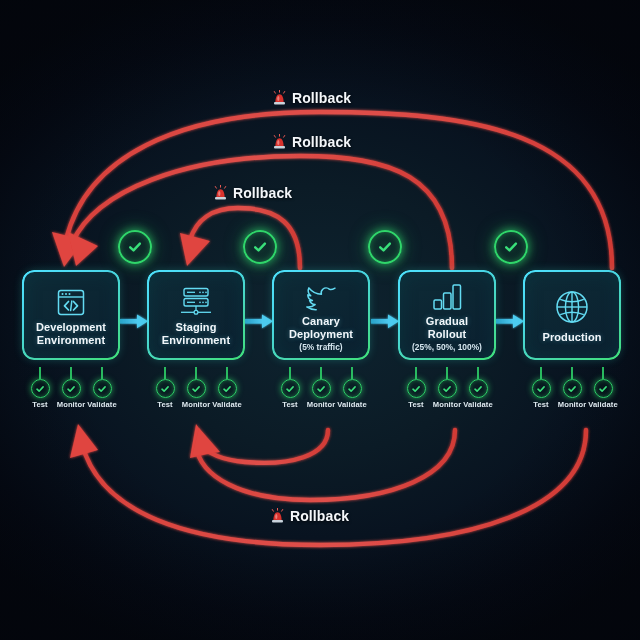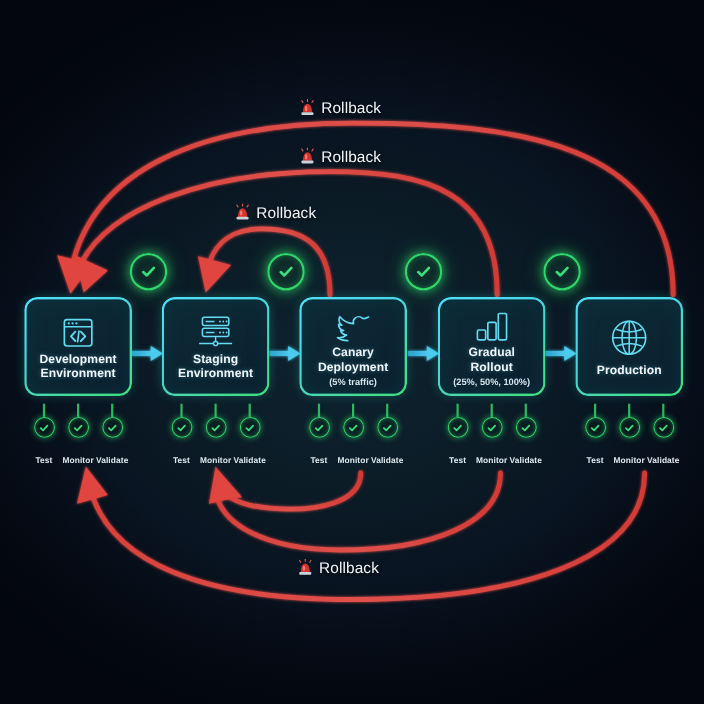--- a/index.html
+++ b/index.html
@@ -63,25 +63,25 @@
 
   
   .gate{position:absolute;z-index:6;display:flex;flex-direction:column;align-items:center;width:34px;}
   .gate .stem{position:absolute;left:50%;top:-12px;width:1.5px;height:12px;margin-left:-.75px;background:#2fd66a;opacity:.85;}
   .gate .circ{
     width:17px;height:17px;border-radius:50%;border:1.7px solid #2fd66a;
     box-shadow:0 0 6px rgba(47,214,106,.7), inset 0 0 4px rgba(47,214,106,.4);
     display:flex;align-items:center;justify-content:center;
     background:rgba(10,35,30,.35);
   }
-  .gate .glabel{margin-top:16px;color:#dfeaf0;font-size:7.6px;font-weight:600;white-space:nowrap;letter-spacing:.1px;}
+  .gate .glabel{margin-top:2px;color:#dfeaf0;font-size:7.6px;font-weight:600;white-space:nowrap;letter-spacing:.1px;}
 
   
   .rb{position:absolute;z-index:7;display:flex;align-items:center;gap:5px;}
-  .rb .rbtxt{color:#f4f7fa;font-size:14px;font-weight:400;letter-spacing:.1px;text-shadow:0 1px 3px rgba(0,0,0,.75);}
+  .rb .rbtxt{color:#f4f7fa;font-size:14px;font-weight:700;letter-spacing:.1px;text-shadow:0 1px 3px rgba(0,0,0,.75);}
   .rb .siren{width:15px;height:16px;position:relative;display:block;}
 </style>
 </head>
 <body>
 
 <div id="stage">
 
   <svg class="layer" id="arcs" viewBox="0 0 640 640">
     <defs>
       <linearGradient id="redg" x1="0" y1="0" x2="1" y2="0">

